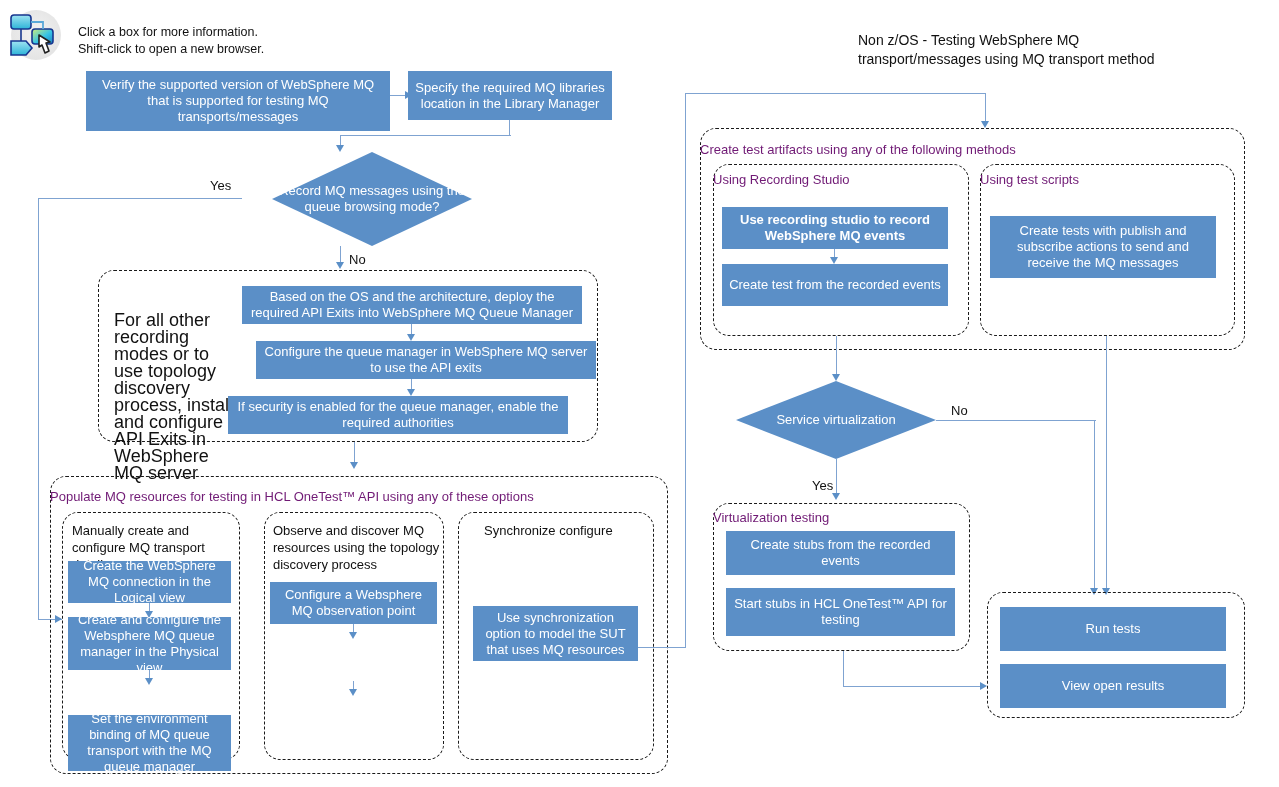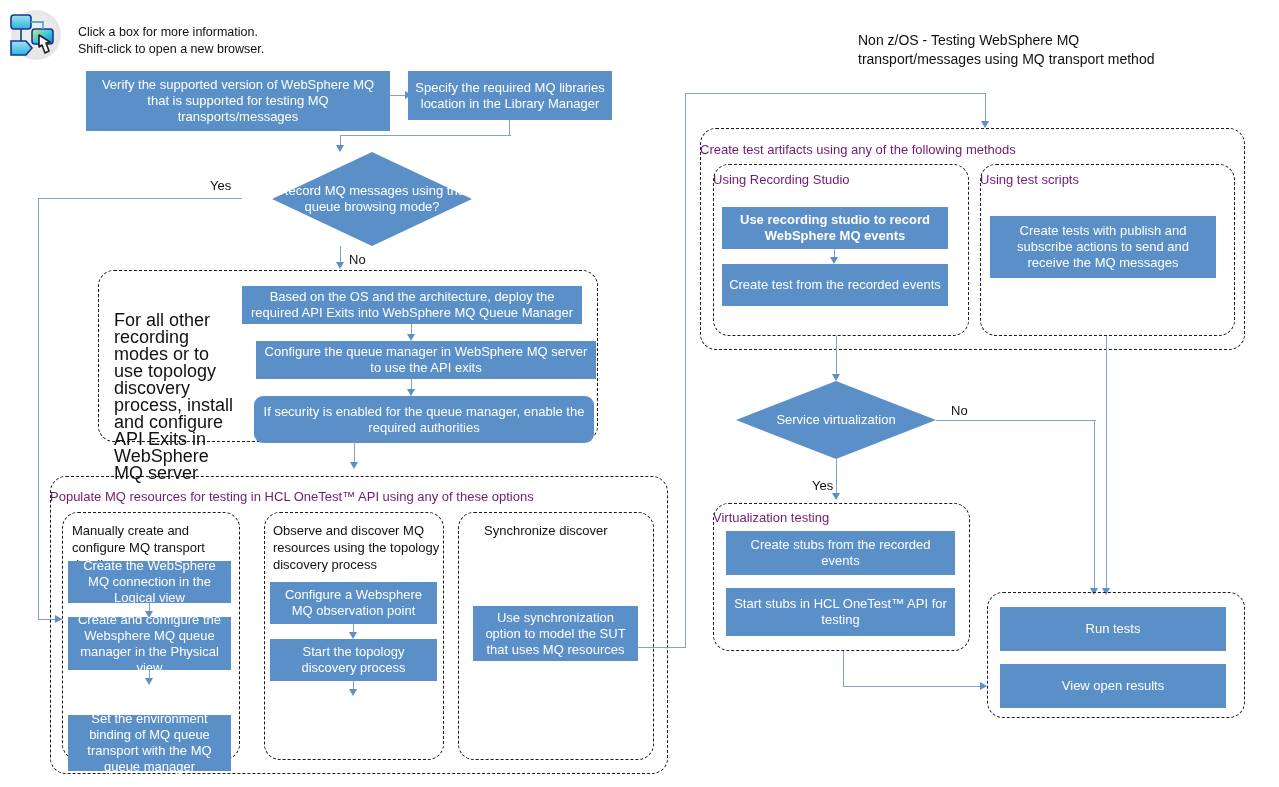--- a/index.html
+++ b/index.html
@@ -130,21 +130,21 @@
   <div class="abs txt" style="left:114px;top:312px;width:122px;">For all other recording modes or to use topology discovery process, install and configure API Exits in WebSphere MQ server</div>
 
   <div class="abs pbox" style="left:242px;top:286px;width:340px;height:38px;">Based on the OS and the architecture, deploy the required API Exits into WebSphere MQ Queue Manager</div>
   <div class="ln lnv abs" style="left:411px;top:324px;height:14px;"></div>
   <div class="arr arr-d abs" style="left:407px;top:334px;"></div>
 
   <div class="abs pbox" style="left:256px;top:341px;width:340px;height:38px;">Configure the queue manager in WebSphere MQ server to use the API exits</div>
   <div class="ln lnv abs" style="left:411px;top:379px;height:14px;"></div>
   <div class="arr arr-d abs" style="left:407px;top:389px;"></div>
 
-  <div class="abs pbox" style="left:254px;top:396px;width:340px;height:47px;border-radius:9px;">If security is enabled for the queue manager, enable the required authorities</div>
+  <div class="abs pbox" style="left:228px;top:396px;width:340px;height:38px;">If security is enabled for the queue manager, enable the required authorities</div>
 
   <div class="ln lnv abs" style="left:354px;top:442px;height:24px;"></div>
   <div class="arr arr-d abs" style="left:350px;top:462px;"></div>
 
   <div class="grp abs" style="left:50px;top:476px;width:618px;height:298px;"></div>
   <div class="grp-title" style="left:50px;top:489px;width:618px;">Populate MQ resources for testing in HCL OneTest™ API using any of these options</div>
 
   <div class="grp abs" style="left:62px;top:512px;width:178px;height:248px;"></div>
   <div class="grp-label" style="left:72px;top:522px;width:162px;">Manually create and configure MQ transport details</div>
   <div class="abs pbox" style="left:68px;top:561px;width:163px;height:42px;">Create the WebSphere MQ connection in the Logical view</div>
@@ -153,26 +153,25 @@
   <div class="abs pbox" style="left:68px;top:617px;width:163px;height:53px;">Create and configure the Websphere MQ queue manager in the Physical view</div>
   <div class="ln lnv abs" style="left:149px;top:670px;height:12px;"></div>
   <div class="arr arr-d abs" style="left:145px;top:678px;"></div>
   <div class="abs pbox" style="left:68px;top:687px;width:163px;height:56px;margin-top:28px;">Set the environment binding of MQ queue transport with the MQ queue manager</div>
 
   <div class="grp abs" style="left:264px;top:512px;width:180px;height:248px;"></div>
   <div class="grp-label" style="left:273px;top:522px;width:168px;">Observe and discover MQ resources using the topology discovery process</div>
   <div class="abs pbox" style="left:270px;top:582px;width:167px;height:42px;">Configure a Websphere MQ observation point</div>
   <div class="ln lnv abs" style="left:353px;top:624px;height:12px;"></div>
   <div class="arr arr-d abs" style="left:349px;top:632px;"></div>
-  <div class="abs pbox" style="left:270px;top:639px;width:167px;height:42px;">Start the topology discovery process</div>
   <div class="ln lnv abs" style="left:353px;top:681px;height:12px;"></div>
   <div class="arr arr-d abs" style="left:349px;top:689px;"></div>
 
   <div class="grp abs" style="left:458px;top:512px;width:196px;height:248px;"></div>
-  <div class="grp-label" style="left:484px;top:522px;width:170px;">Synchronize discover</div>
+  <div class="grp-label" style="left:484px;top:522px;width:170px;">Synchronize configure</div>
   <div class="abs pbox" style="left:473px;top:606px;width:165px;height:55px;">Use synchronization option to model the SUT that uses MQ resources</div>
 
   <div class="ln lnh abs" style="left:638px;top:647px;width:48px;"></div>
   <div class="ln lnv abs" style="left:685px;top:93px;height:555px;"></div>
   <div class="ln lnh abs" style="left:685px;top:93px;width:301px;"></div>
   <div class="ln lnv abs" style="left:985px;top:93px;height:32px;"></div>
   <div class="arr arr-d abs" style="left:981px;top:121px;"></div>
 
   <div class="grp abs" style="left:700px;top:128px;width:545px;height:222px;"></div>
   <div class="grp-title" style="left:700px;top:142px;width:545px;">Create test artifacts using any of the following methods</div>

